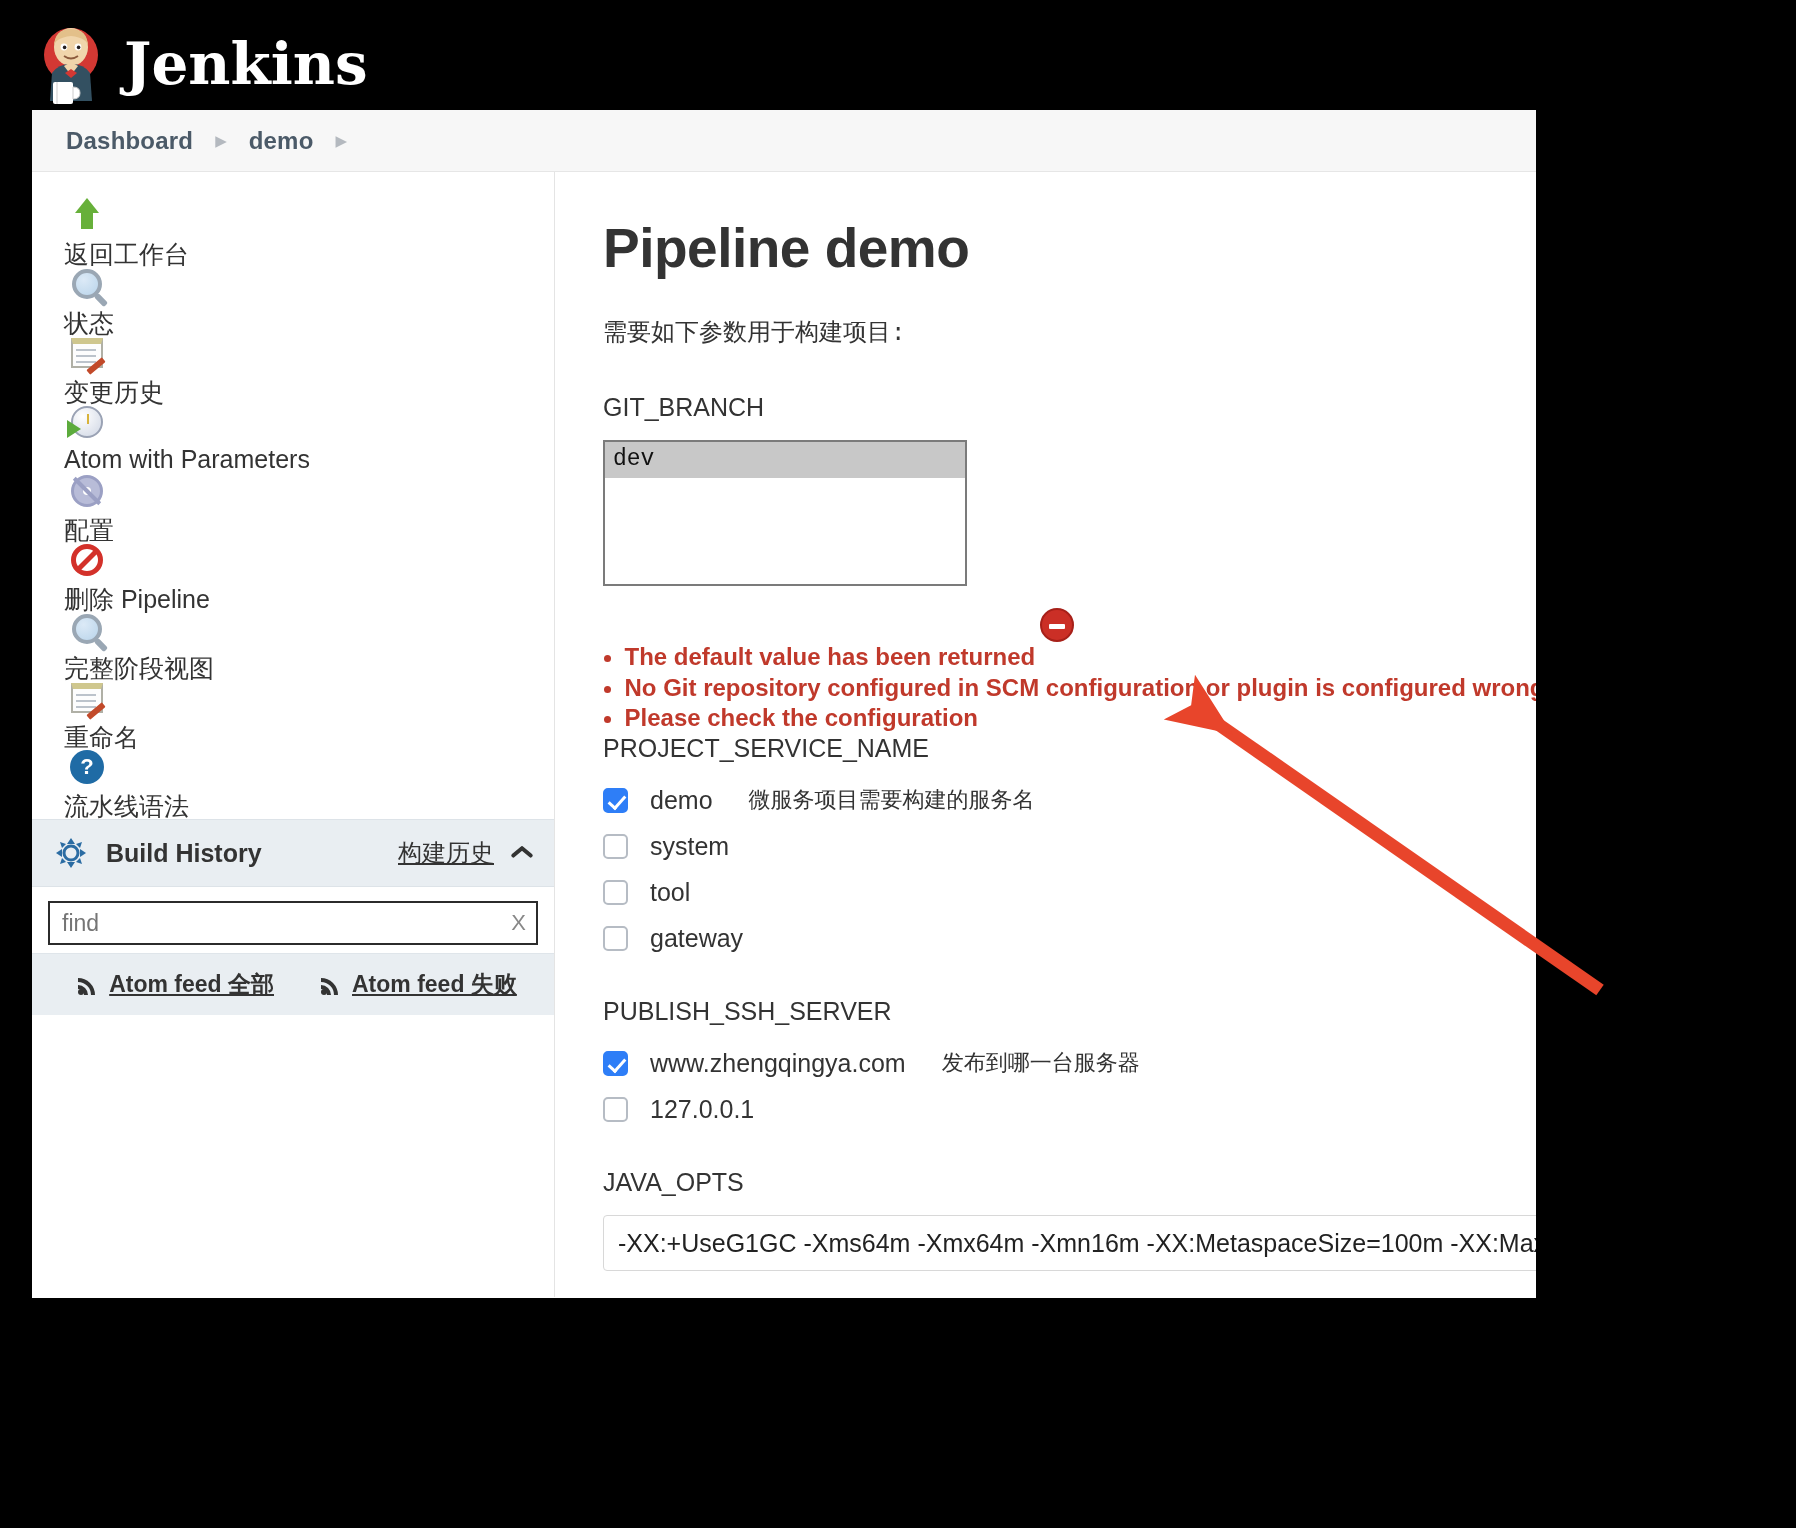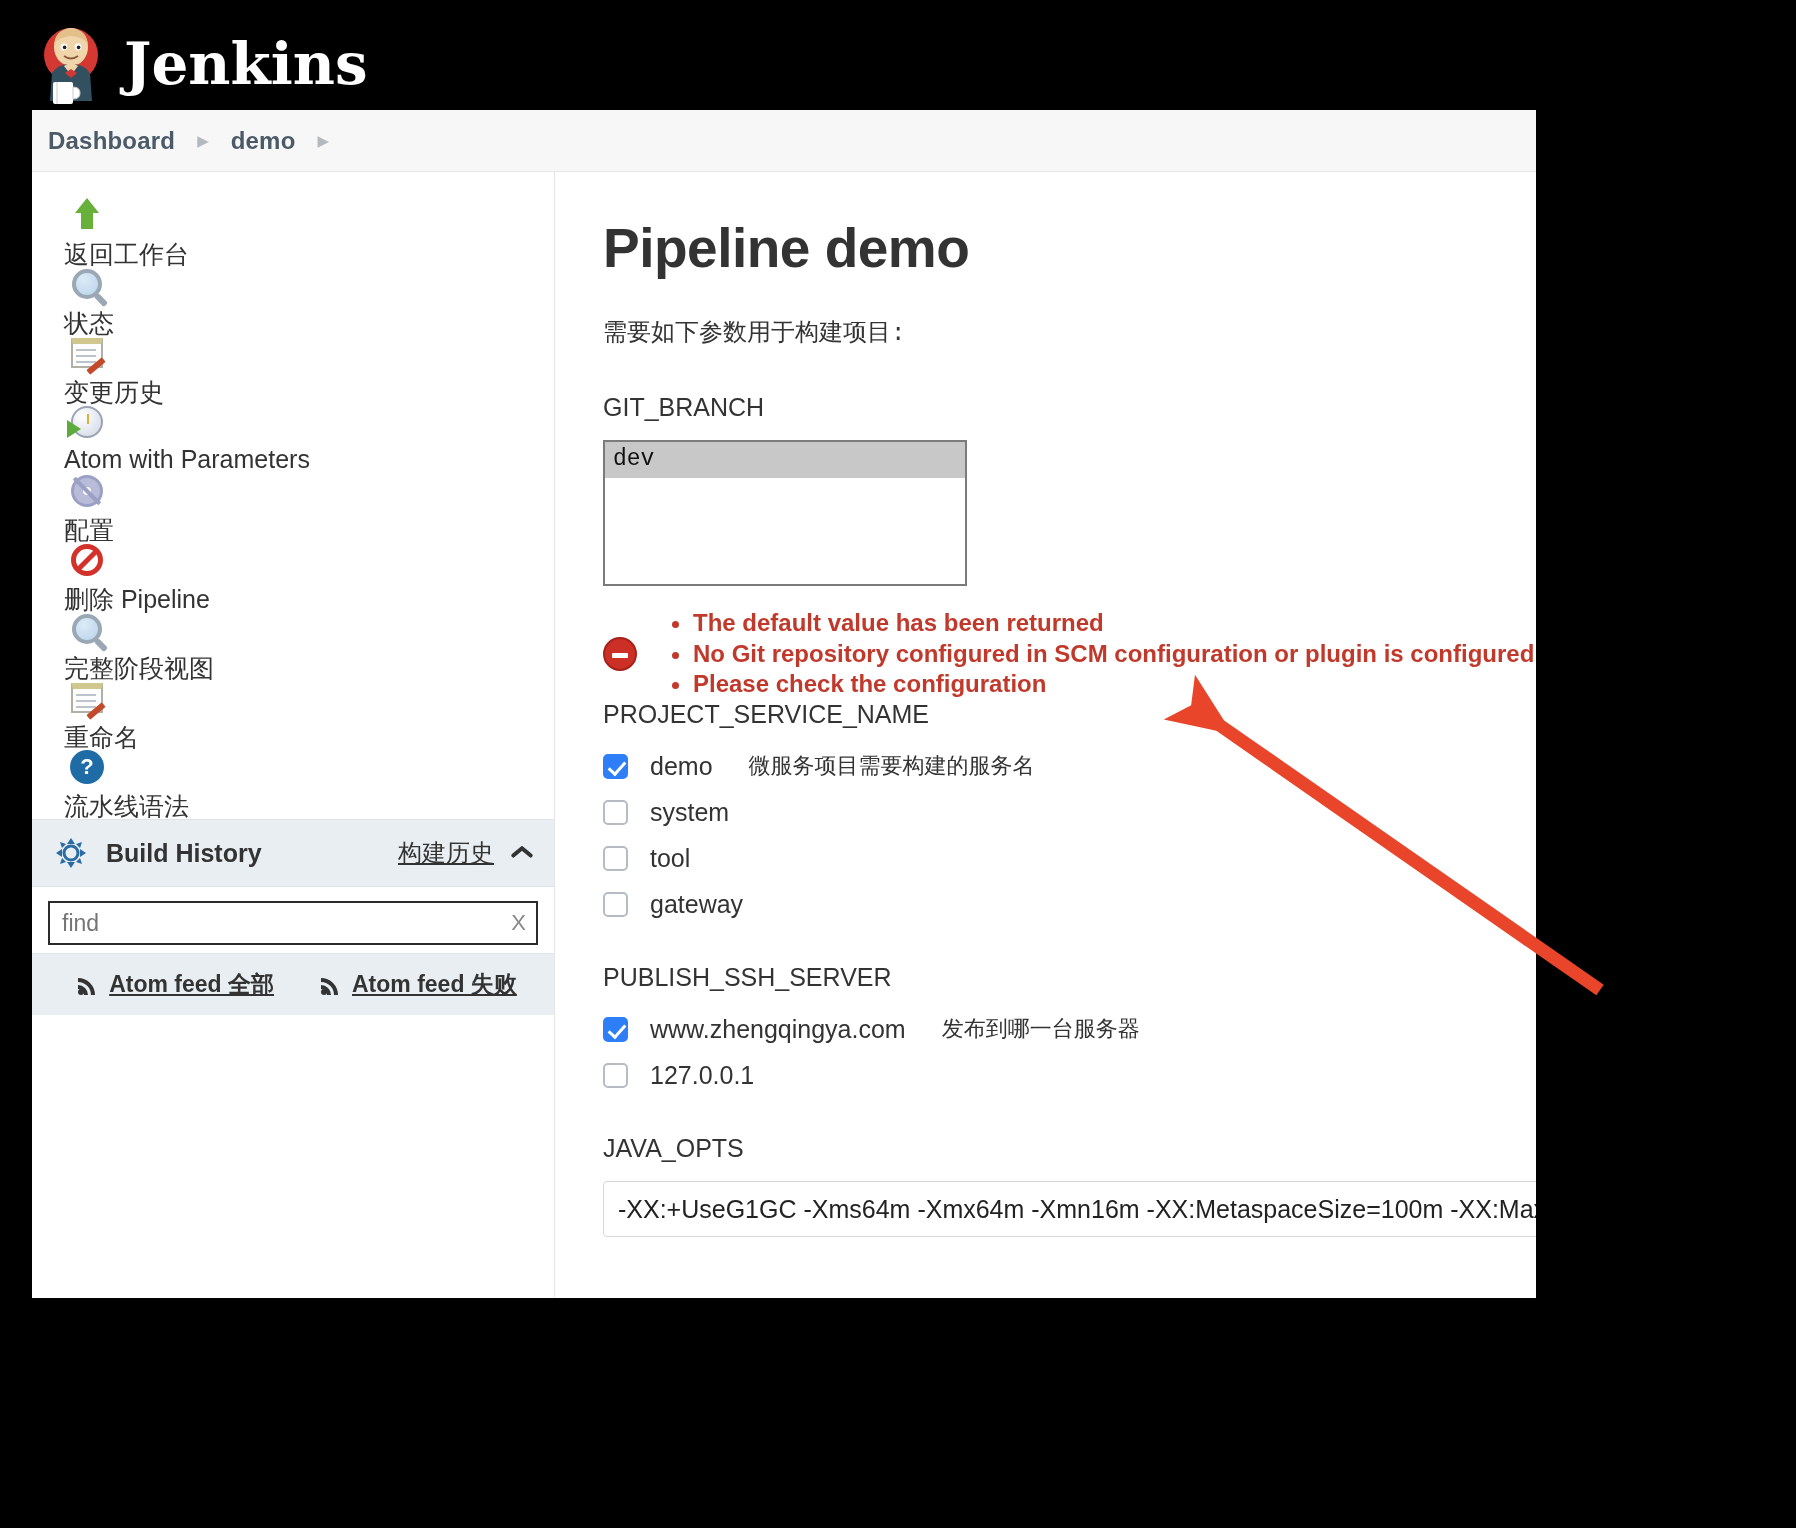--- a/index.html
+++ b/index.html
@@ -43,21 +43,21 @@
     width: 1504px; height: 1188px;
     background: #fff;
     overflow: hidden;
   }
 
   .breadcrumb-bar {
     height: 62px;
     background: #f7f7f7;
     border-bottom: 1px solid #e6e6e6;
     display: flex; align-items: center;
-    padding-left: 16px;
+    padding-left: 34px;
   }
   .crumb {
     font-size: 24px;
     font-weight: bold;
     color: #4b5a68;
     letter-spacing: .2px;
   }
   .crumb-sep {
     margin: 0 22px;
     color: #b4b9bf;
@@ -301,20 +301,21 @@
     font-family: "Liberation Mono", monospace;
     font-size: 23px;
     color: #111;
     padding: 4px 8px 6px 8px;
     cursor: pointer;
   }
 
   .error-block {
     display: flex; align-items: center;
     margin: 22px 0 0 0;
+    flex-direction: column;
   }
   .err-ico {
     width: 34px; height: 34px;
     border-radius: 50%;
     background: #cb2f26;
     border: 2px solid #a72019;
     position: relative;
     flex: 0 0 auto;
     margin-right: 26px;
   }

